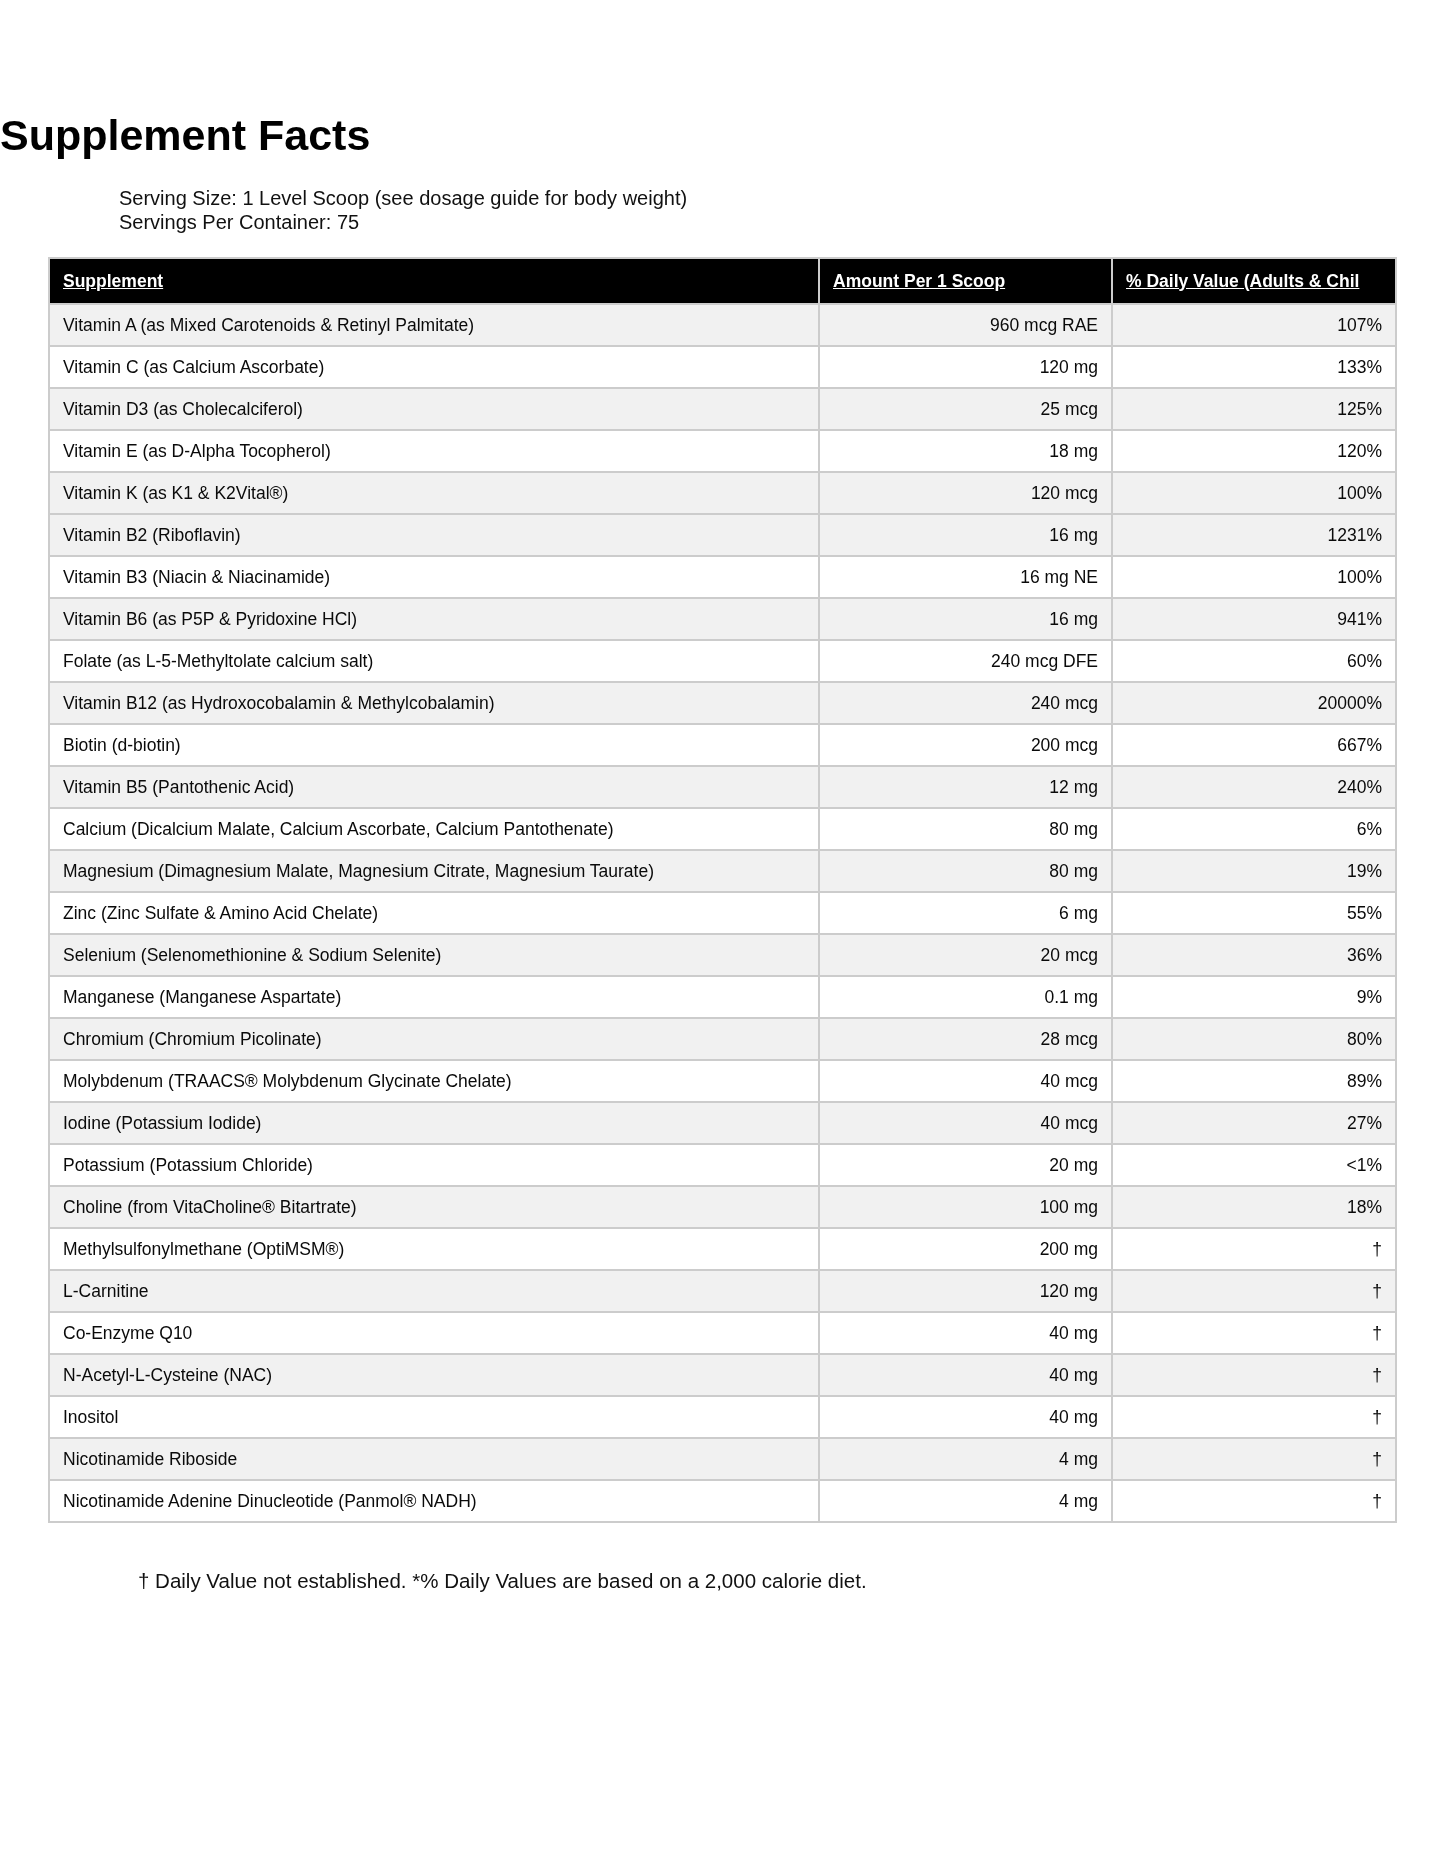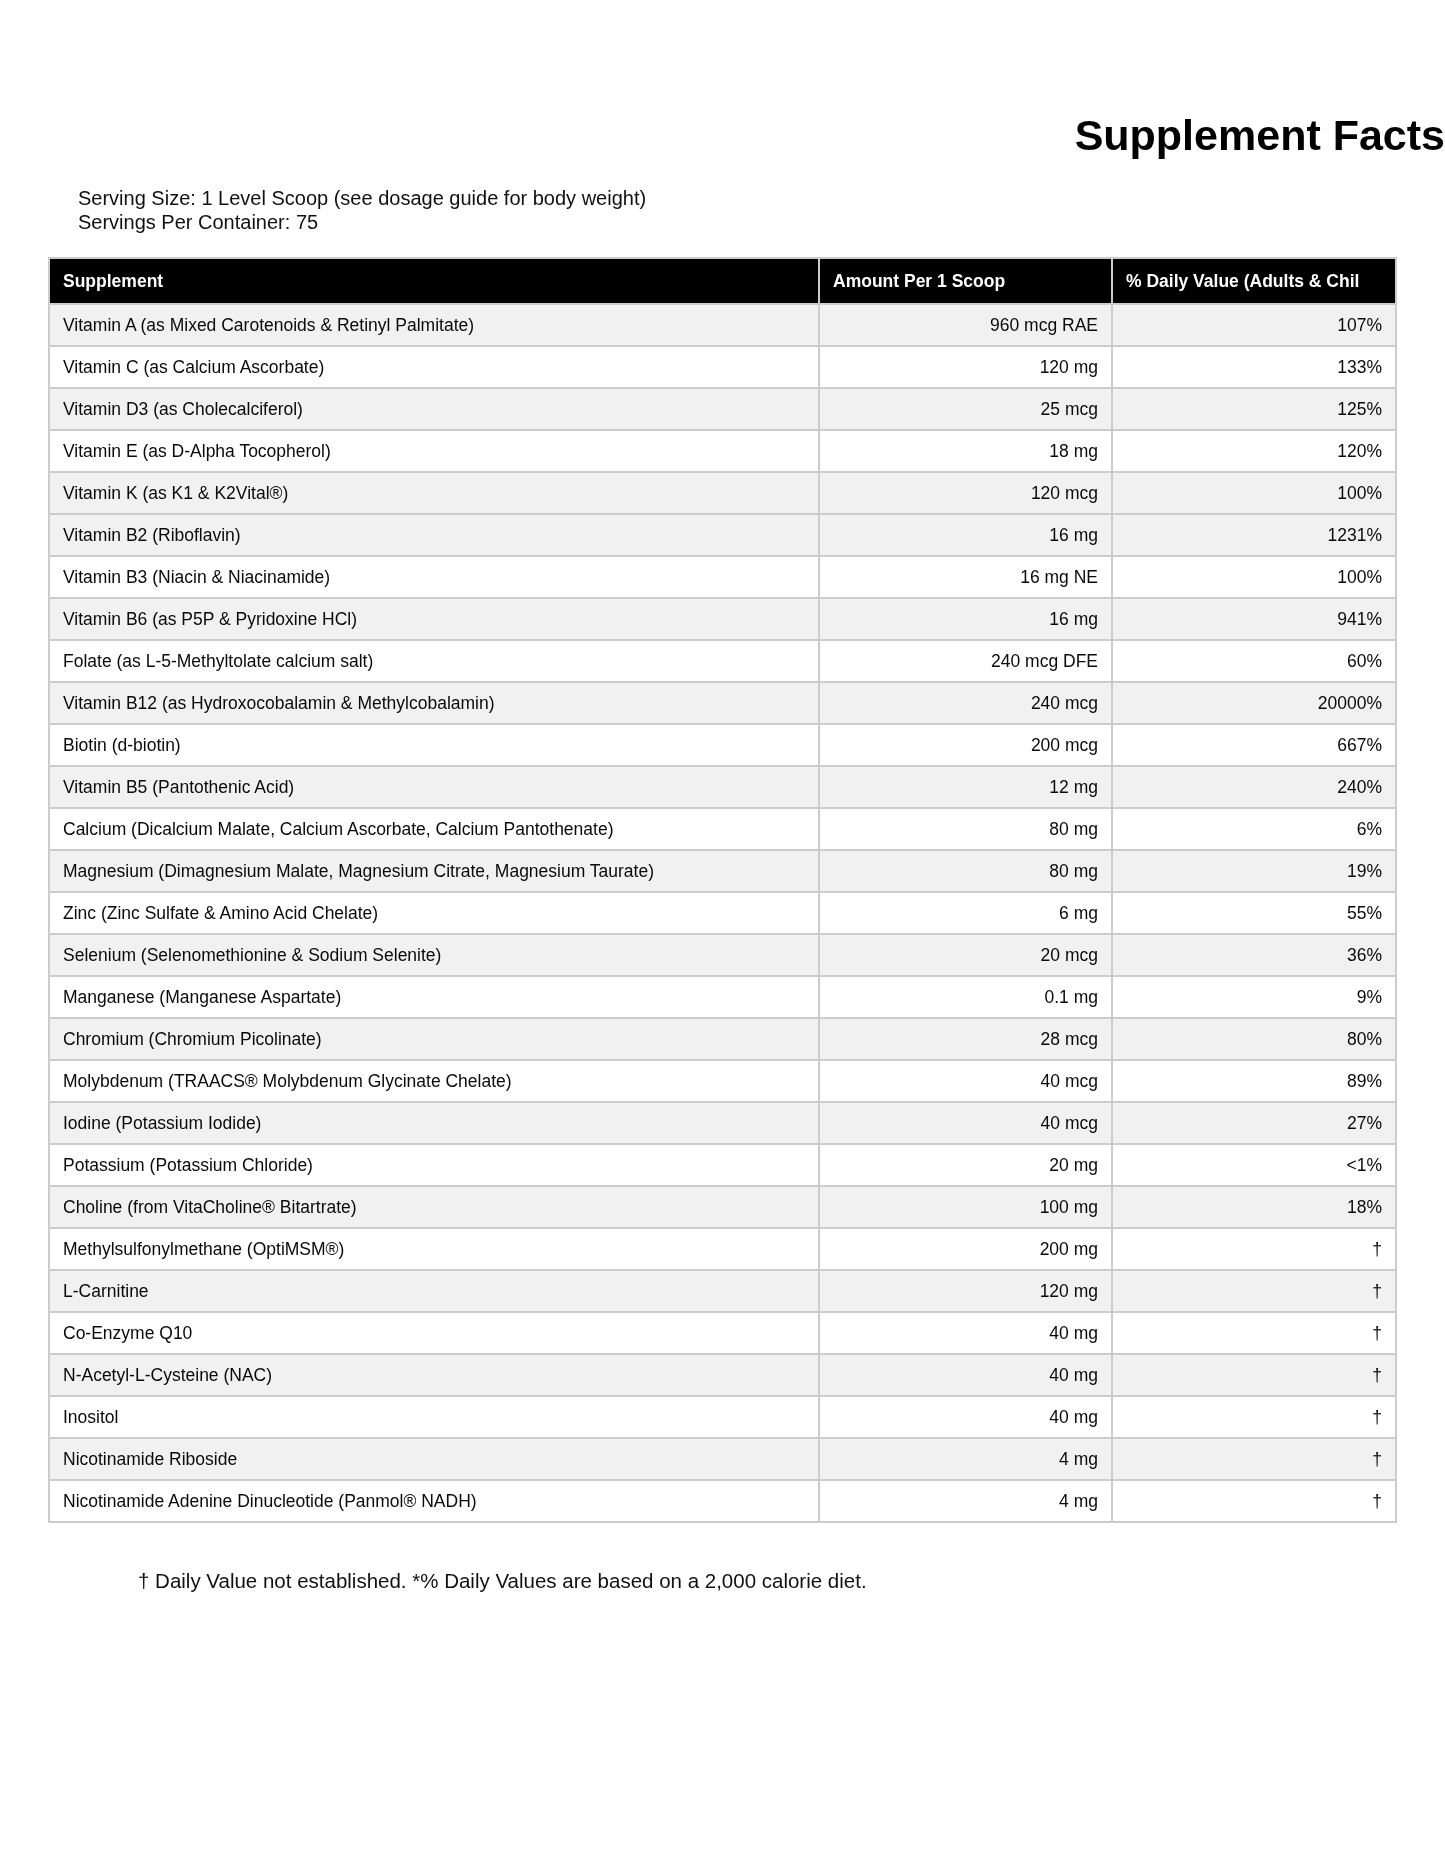--- a/index.html
+++ b/index.html
@@ -12,28 +12,28 @@
   .page {
     position: relative;
     width: 1445px;
     height: 1870px;
     background: #ffffff;
     overflow: hidden;
   }
   .page-title {
     margin: 0;
     padding-top: 110px;
-    text-align: right;
+    text-align: left;
     font-size: 43px;
     font-weight: bold;
     line-height: 50px;
     letter-spacing: 0px;
   }
   .serving-info {
-    margin: 26px 0 0 78px;
+    margin: 26px 0 0 119px;
     font-size: 20px;
     line-height: 24px;
     color: #111111;
   }
   .facts-table {
     margin: 23px 0 0 48px;
     width: 1347px;
     border-collapse: collapse;
     table-layout: fixed;
   }
@@ -44,20 +44,21 @@
     background: #000000;
     color: #ffffff;
     font-size: 17.5px;
     font-weight: bold;
     text-align: left;
     height: 44px;
     padding: 0 13px;
     border: 2px solid #cccccc;
     white-space: nowrap;
     overflow: hidden;
+    text-decoration: underline;
   }
   .facts-table td {
     font-size: 17.5px;
     color: #0a0a0a;
     height: 40px;
     padding: 0 13px;
     border: 2px solid #cccccc;
     white-space: nowrap;
     overflow: hidden;
   }

